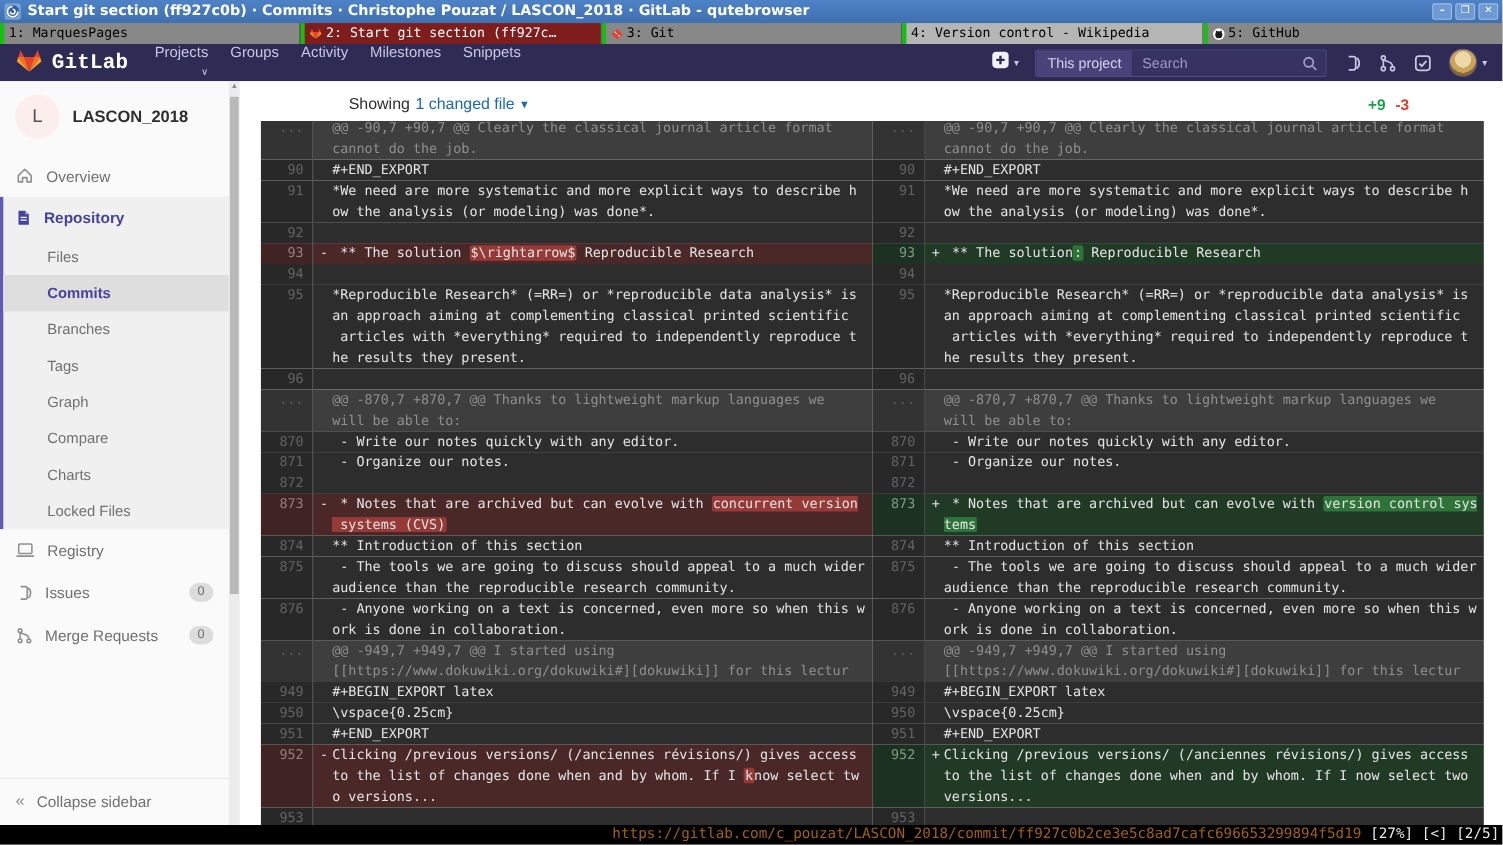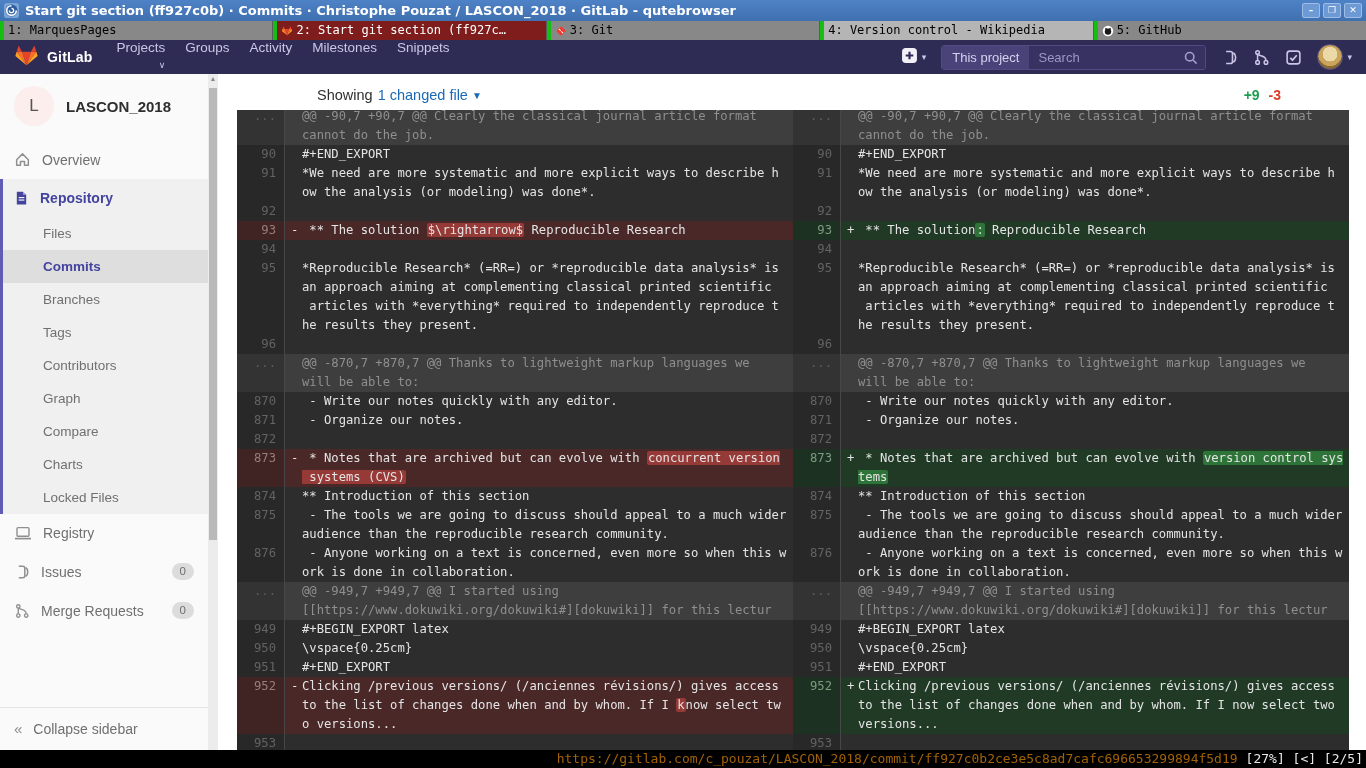--- a/index.html
+++ b/index.html
@@ -31,21 +31,21 @@
   .tab:last-child { border-right:none; }
   .tab.selected { background:#7f1d1d; color:#fff; }
   .tab.visited { background:#b5b5b5; }
   .tab-indicator { width:4px; align-self:stretch; background:#16bd12; flex:none; margin-right:4px; }
   .tab-favicon { flex:none; display:flex; margin-right:3px; }
   .tab-label { white-space:nowrap; overflow:hidden; }
 
   
   .navbar { height:34px; background:#2e2b55; display:flex; align-items:center; padding:0 14px; }
   .brand { display:flex; align-items:center; gap:8px; margin-right:14px; }
-  .brand-name { color:#fff; font-size:14px; font-weight:bold; letter-spacing:.2px; }
+  .brand-name { color:#fff; font-size:19px; font-weight:bold; letter-spacing:.2px;font-family:Liberation Mono, monospace; }
   .nav-menu { display:flex; align-items:center; height:100%; }
   .nav-item { color:#cbc6e6; font-size:13.5px; padding:0 10px; height:100%; display:flex; align-items:flex-end; gap:5px; cursor:pointer;flex-direction:column; }
   .nav-item .caret { font-size:9px; color:#cbc6e6; }
   .nav-right { margin-left:auto; display:flex; align-items:center; gap:15px; }
   .plus-group { display:flex; align-items:center; gap:4px; cursor:pointer; }
   .plus-group .caret { color:#cbc6e6; font-size:9px; }
   .search-group { display:flex; height:25px; border-radius:3px; overflow:hidden; border:1px solid #514a85; }
   .search-scope { background:#4a4379; color:#d6d2ee; font-size:13px; padding:0 10px; display:flex; align-items:center; cursor:pointer; }
   .search-box { background:#383263; width:176px; position:relative; display:flex; align-items:center; }
   .search-box input {
@@ -334,23 +334,20 @@
           <div class="sb-item sub current">
             <span>Commits</span>
           </div>
           <div class="sb-item sub">
             <span>Branches</span>
           </div>
           <div class="sb-item sub">
             <span>Tags</span>
           </div>
           <div class="sb-item sub">
-            <span>Contributors</span>
-          </div>
-          <div class="sb-item sub">
             <span>Graph</span>
           </div>
           <div class="sb-item sub">
             <span>Compare</span>
           </div>
           <div class="sb-item sub">
             <span>Charts</span>
           </div>
           <div class="sb-item sub">
             <span>Locked Files</span>

